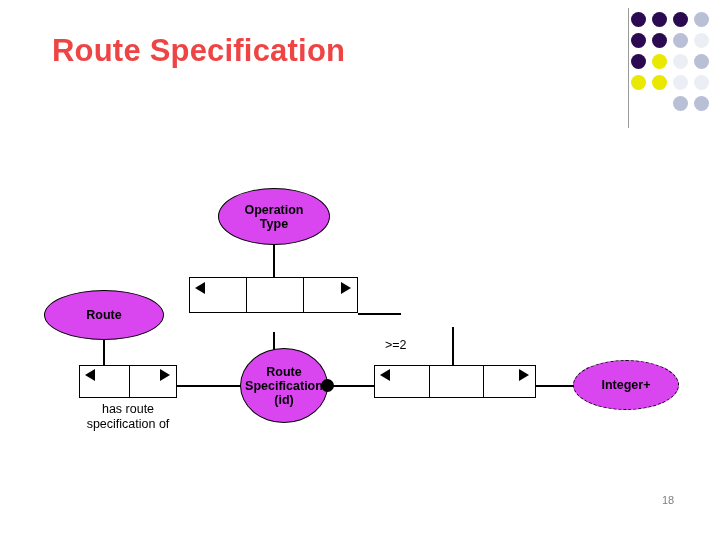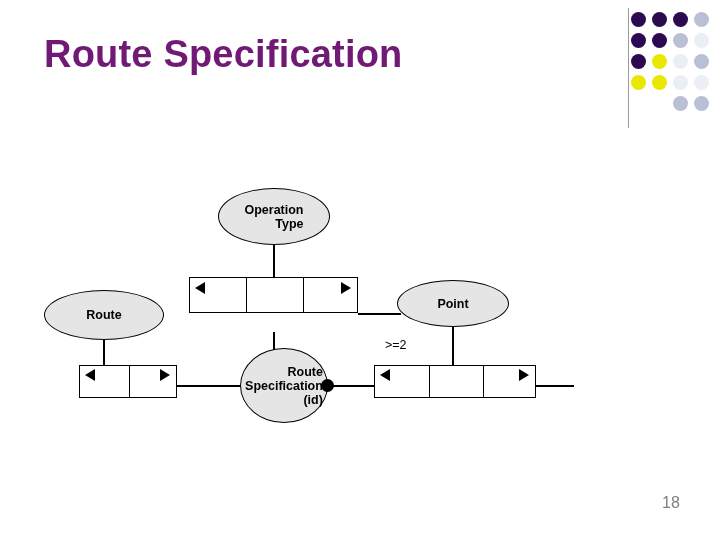--- a/index.html
+++ b/index.html
@@ -16,24 +16,24 @@
   }
   #slide {
     position: absolute;
     left: 0; top: 0;
     width: 720px;
     height: 540px;
   }
   
   #slide-title {
     position: absolute;
-    left: 44px;
+    left: 52px;
     top: 33px;
-    font-size: 38px;
-    color: #701a75;
+    font-size: 31px;
+    color: #ef4444;
     font-weight: bold;
     letter-spacing: 0.2px;
     white-space: nowrap;
   }
   
   #dot-grid {
     position: absolute;
     left: 631px;
     top: 12px;
     width: 84px;
@@ -51,21 +51,21 @@
     top: 8px;
     width: 1px;
     height: 120px;
     background: #9a9a9a;
   }
   
   #page-number {
     position: absolute;
     left: 662px;
     top: 494px;
-    font-size: 16px;
+    font-size: 11px;
     color: #808080;
   }
   
   #diagram {
     position: absolute;
     left: 0px;
     top: 160px;
     width: 720px;
     height: 300px;
   }
@@ -76,23 +76,22 @@
     align-items: center;
     justify-content: center;
     text-align: center;
     color: #000;
     font-size: 12.5px;
     line-height: 1.12;
   }
   .ellipse {
     border: 1.5px solid #000;
     border-radius: 50%;
-    background: #e5e5e5;
+    background: #d946ef;
     font-weight: bold;
-    text-align: right;
   }
   .ellipse.dashed {
     border-style: dashed;
     font-weight: bold;
   }
   .factbox {
     border: 1.5px solid #000;
     background: #fff;
     font-weight: normal;
   }
@@ -195,43 +194,45 @@
 
     <div class="node ellipse" style="left:218px; top:28px; width:112px; height:57px;">
       <span style="white-space:pre-line;">Operation
 Type</span>
     </div>
 
     <div class="node ellipse" style="left:44px; top:130px; width:120px; height:50px;">
       <span>Route</span>
     </div>
 
-    <div class="node ellipse" style="left:397px; top:120px; width:112px; height:47px;">
-      <span>Point</span>
-    </div>
 
     <div class="node ellipse" style="left:240px; top:188px; width:88px; height:75px;">
       <span style="white-space:pre-line;">Route
 Specification
 (id)</span>
     </div>
 
+    <div class="node ellipse dashed" style="left:573px; top:200px; width:106px; height:50px;">
+      <span>Integer+</span>
+    </div>
 
     <div class="node factbox" style="left:189px; top:117px; width:169px; height:36px; position:absolute;">
       <div class="cellsep" style="left:56px;"></div>
       <div class="cellsep" style="left:113px;"></div>
     </div>
     <div class="arrow left" style="left:195px; top:122px;"></div>
     <div class="arrow right" style="left:341px; top:122px;"></div>
 
     <div class="node factbox" style="left:79px; top:205px; width:98px; height:33px; position:absolute;">
       <div class="cellsep" style="left:49px;"></div>
     </div>
     <div class="arrow left" style="left:85px; top:209px;"></div>
     <div class="arrow right" style="left:160px; top:209px;"></div>
+    <div class="factlabel" style="left:48px; top:242px; width:160px; white-space:pre-line;">has route
+specification of</div>
 
     <div class="node factbox" style="left:374px; top:205px; width:162px; height:33px; position:absolute;">
       <div class="cellsep" style="left:54px;"></div>
       <div class="cellsep" style="left:108px;"></div>
     </div>
     <div class="arrow left" style="left:380px; top:209px;"></div>
     <div class="arrow right" style="left:519px; top:209px;"></div>
 
     <div class="dot-marker" style="left:321px; top:219px;"></div>
 

